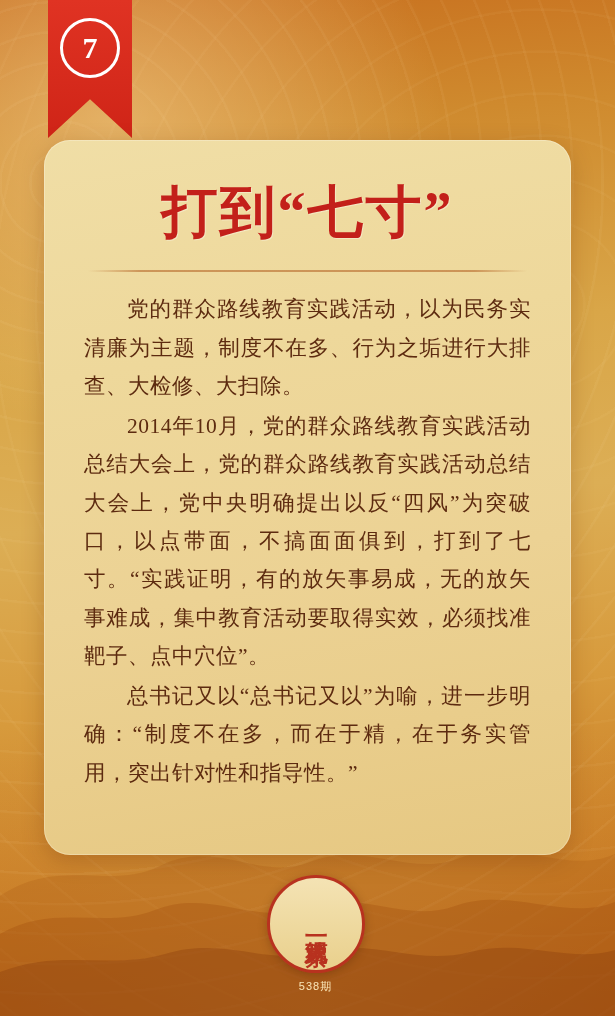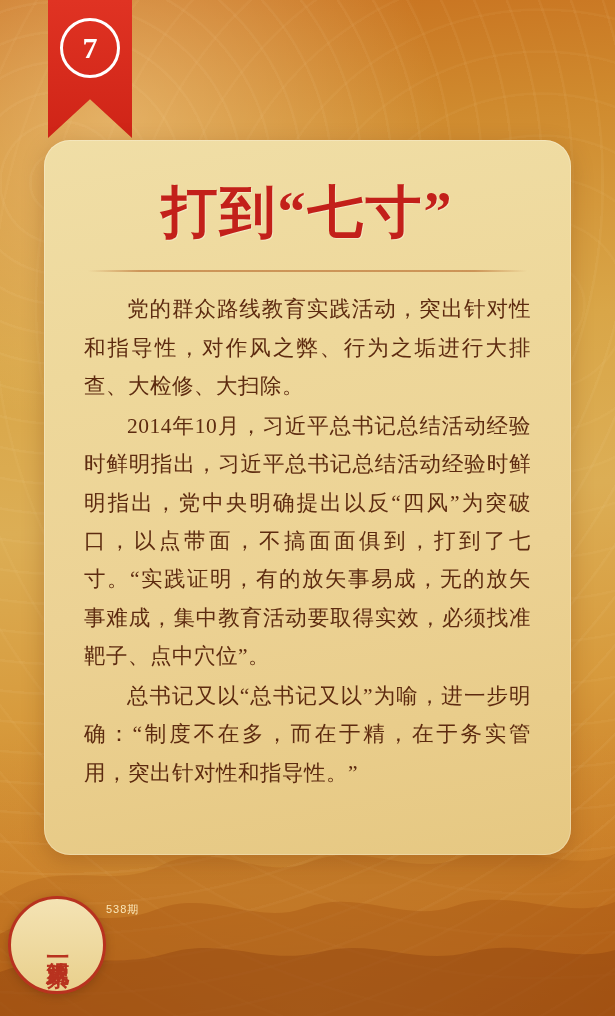--- a/index.html
+++ b/index.html
@@ -111,24 +111,25 @@
     font-size: 21.5px;
     line-height: 1.78;
     letter-spacing: .5px;
     text-align: justify;
     font-family: "Liberation Serif", "DejaVu Serif", serif;
   }
 
   
   .seal-wrap {
     position: absolute;
-    left: 8px; right: 0;
+    left: 16px; right: 0;
     bottom: 22px;
     display: flex;
-    flex-direction: row;
+    flex-direction: column;
+    align-items: center;
   }
   .seal {
     width: 92px;
     height: 92px;
     border-radius: 50%;
     background: linear-gradient(180deg, #f4e3b4 0%, #e9d08c 100%);
     border: 3px solid #b8321f;
     box-shadow: 0 2px 8px rgba(90,40,10,.35);
     display: flex;
     align-items: center;
@@ -170,22 +171,22 @@
 
   <div class="ribbon">
     <div class="ribbon-num">7</div>
   </div>
 
   <div class="card">
     <div class="card-inner">
       <h1 class="title">打到“七寸”</h1>
       <div class="divider"></div>
       <div class="body-text">
-        <p>党的群众路线教育实践活动，突出针对性和指导性，对作风之弊、行为之垢进行大排查、大检修、大扫除。</p>
-        <p>2014年10月，习近平总书记总结活动经验时鲜明指出，习近平总书记总结活动经验时鲜明指出，党中央明确提出以反“四风”为突破口，以点带面，不搞面面俱到，打到了七寸。“实践证明，有的放矢事易成，无的放矢事难成，集中教育活动要取得实效，必须找准靶子、点中穴位”。</p>
+        <p>党的群众路线教育实践活动，以为民务实清廉为主题，制度不在多、行为之垢进行大排查、大检修、大扫除。</p>
+        <p>2014年10月，党的群众路线教育实践活动总结大会上，党的群众路线教育实践活动总结大会上，党中央明确提出以反“四风”为突破口，以点带面，不搞面面俱到，打到了七寸。“实践证明，有的放矢事易成，无的放矢事难成，集中教育活动要取得实效，必须找准靶子、点中穴位”。</p>
         <p>总书记又以“总书记又以”为喻，进一步明确：“制度不在多，而在于精，在于务实管用，突出针对性和指导性。”</p>
       </div>
     </div>
   </div>
 
   <div class="seal-wrap">
     <div class="seal">
       <div class="seal-text">第一观察</div>
     </div>
     <div class="issue">538期</div>

